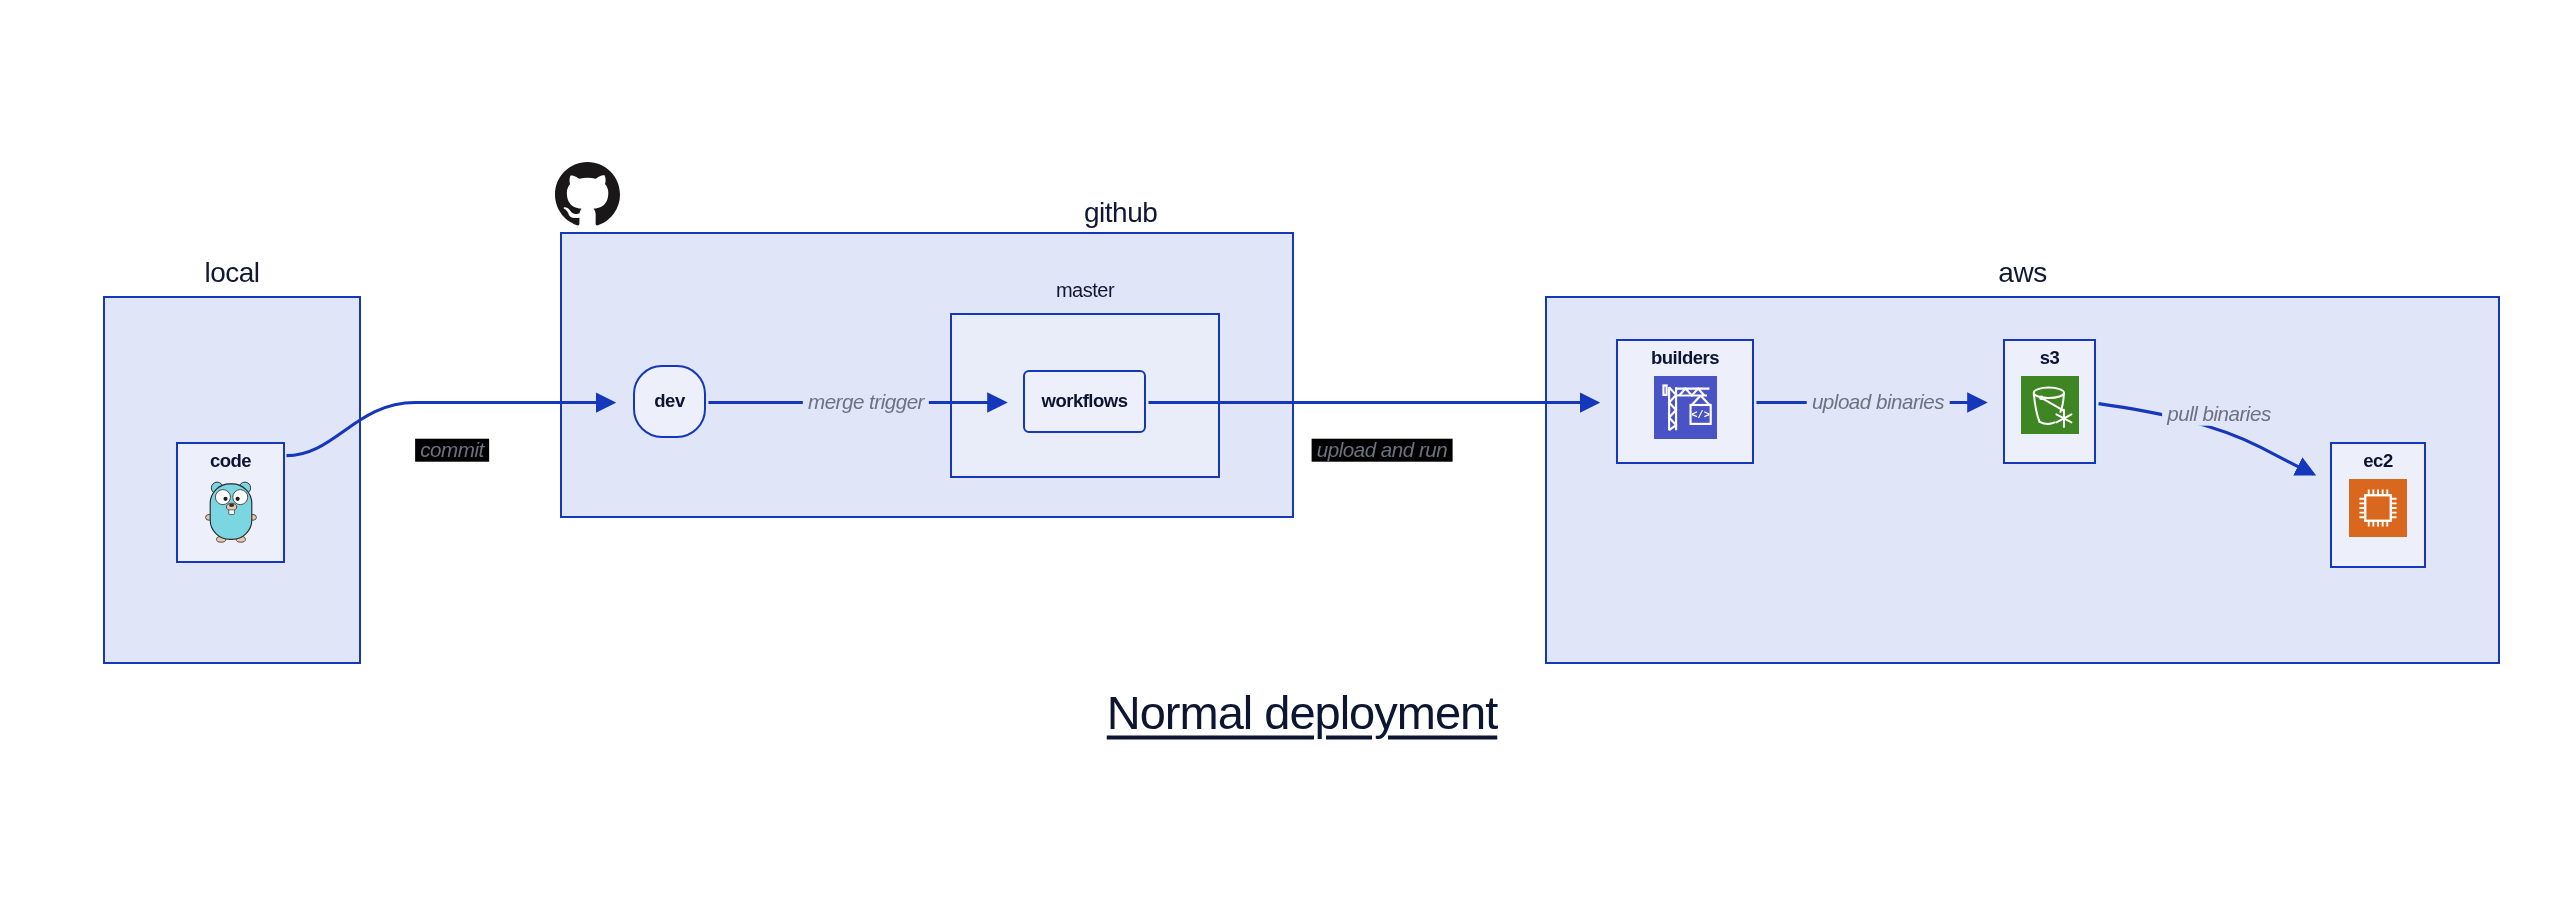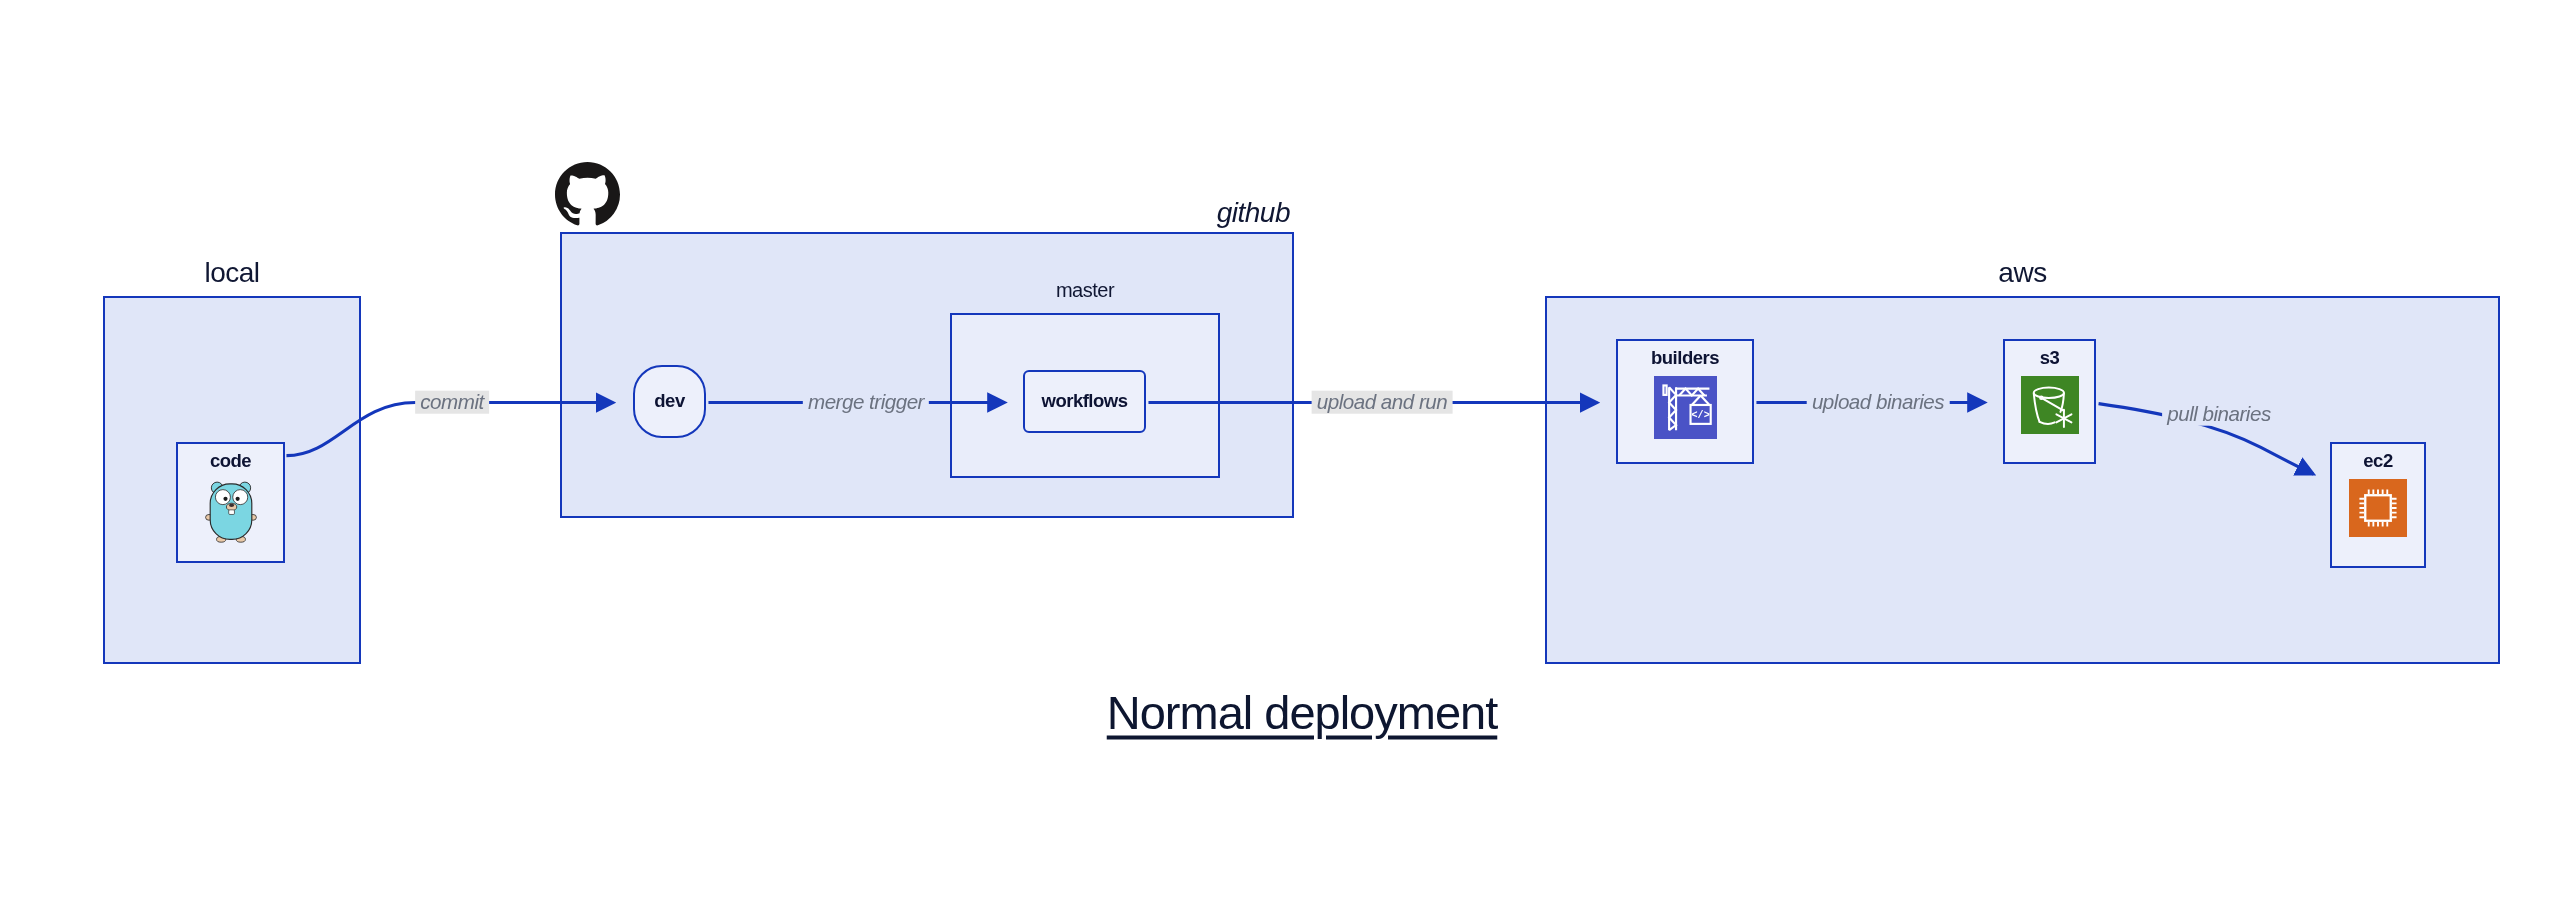--- a/index.html
+++ b/index.html
@@ -11,40 +11,40 @@
   .container{
     position:absolute;background:#e0e6f8;border:2.6px solid #1437bb;box-sizing:border-box;z-index:1;
   }
   .subcontainer{
     position:absolute;background:#e9edfa;border:2.6px solid #1437bb;box-sizing:border-box;z-index:2;
   }
   .ctitle{
     position:absolute;font-size:28px;letter-spacing:-0.5px;color:#101733;z-index:2;line-height:1;
   }
   .ctitle.center{text-align:center;}
-  .ctitle.right{text-align:right;font-style:italic;}
+  .ctitle.right{text-align:left;}
   
   .node{
     position:absolute;background:#edf0fb;border:2.6px solid #1437bb;box-sizing:border-box;z-index:3;
     display:flex;flex-direction:column;align-items:center;
   }
   .node.centered{justify-content:center;}
   .node-label{
     font-size:18.5px;font-weight:bold;letter-spacing:-0.5px;color:#0d1333;line-height:1.1;
   }
   .node .node-label.toppad{margin-top:7.2px;}
   .node-icon{margin-top:7.2px;}
   
   .edges{position:absolute;left:0;top:0;z-index:4;pointer-events:none;}
   .edge-label{
     position:absolute;z-index:5;transform:translate(-50%,-50%);
     font-size:20.6px;font-style:italic;color:#6b7280;letter-spacing:-0.5px;
     padding:1px 5.2px;white-space:nowrap;line-height:1;
   }
-  .bg-white{background:#e5e5e5;}
+  .bg-white{background:#000000;margin-top:48px;}
   .bg-lav{background:#e0e6f8;}
   
   .gh-logo{position:absolute;z-index:3;}
   
   .main-title{
     position:absolute;z-index:6;transform:translate(-50%,-50%);
     font-size:47px;letter-spacing:-1px;color:#0d1630;white-space:nowrap;
     text-decoration:underline;text-decoration-thickness:3.6px;text-underline-offset:7.2px;
   }
 </style>

